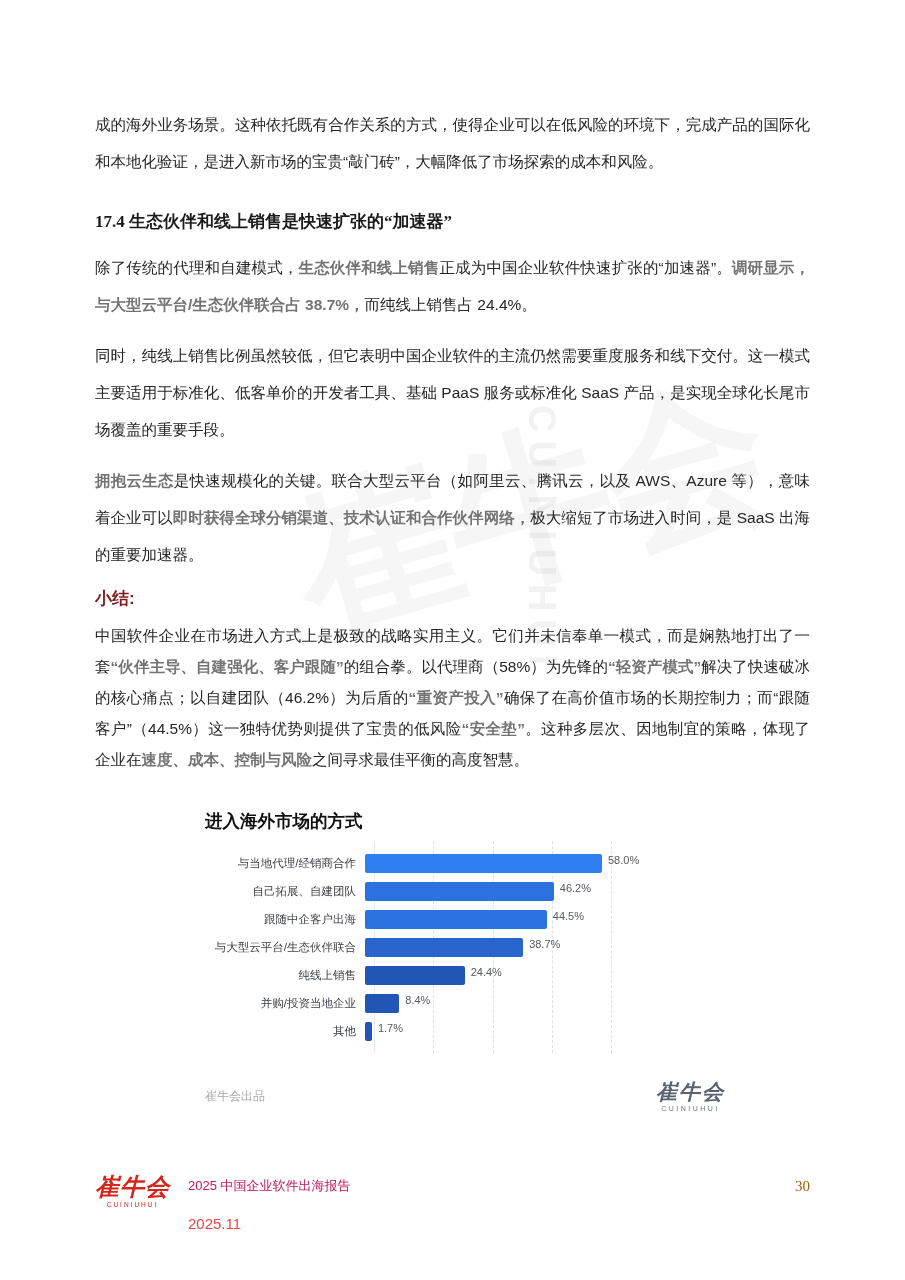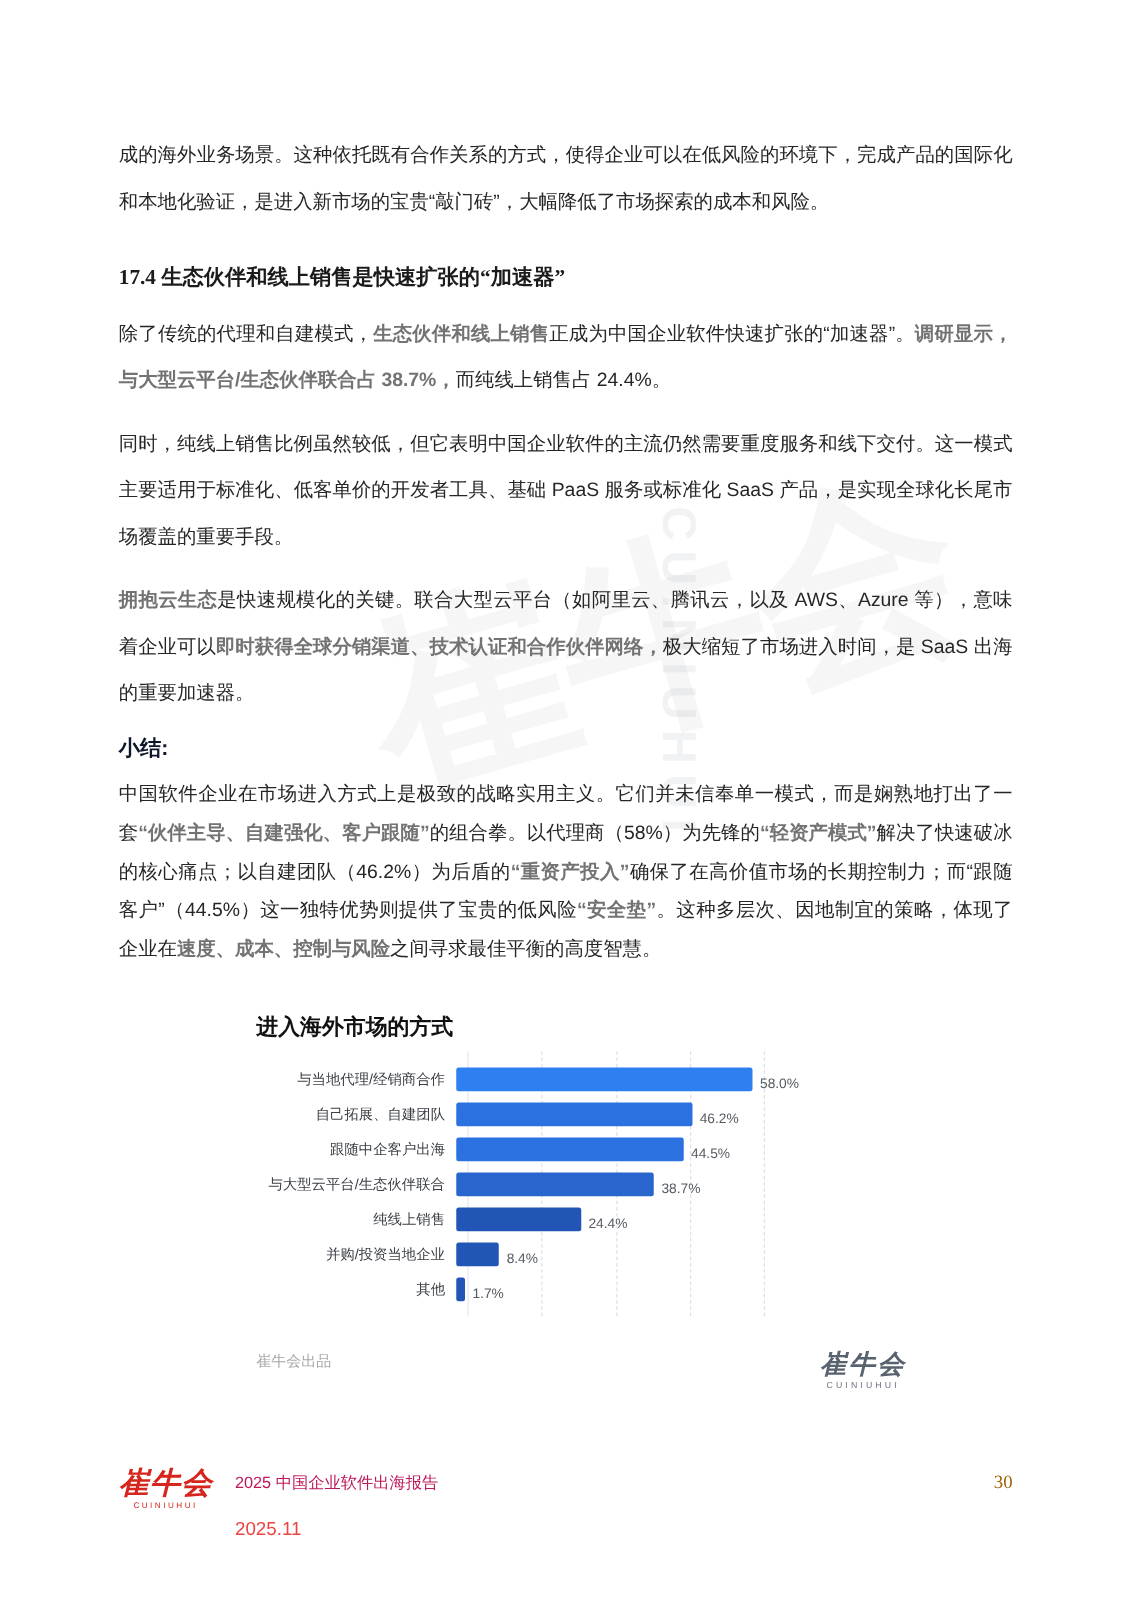--- a/index.html
+++ b/index.html
@@ -30,38 +30,38 @@
     color:#262626; margin-bottom:14px;
   }
   .para strong, .summary-para strong { font-weight:700; color:#737373; }
   .para-first { margin-bottom:30px; }
   .section-heading {
     font-size:17px; font-weight:700; color:#1b1b1b;
     margin:6px 0 16px 0;
     font-family:Liberation Serif, serif;
   }
   .summary-heading {
-    font-size:17px; font-weight:700; color:#0f172a;
+    font-size:17px; font-weight:700; color:#7f1d1d;
     margin:8px 0 10px 0;
   }
   .summary-para {
     font-size:15.5px; line-height:31px; text-align:justify;
     color:#262626; margin-bottom:0;
   }
   .chart-block { margin:34px 0 0 110px; width:520px; position:relative; }
   .chart-title { font-size:17.5px; font-weight:700; color:#111; margin-bottom:16px; }
   .chart { position:relative; }
   .gridline { position:absolute; top:-8px; bottom:-8px; width:0; border-left:1px dashed #dde1e6; z-index:0; }
   .gridline.axis { border-left:1px solid #e6e9ed; }
   .bar-row { position:relative; z-index:1; display:flex; align-items:center; height:28px; }
   .bar-label { flex:none; width:160px; padding-right:9px; text-align:right; font-size:11.5px; color:#3a3f45; white-space:nowrap; }
-  .bar-track { flex:1; display:flex; align-items:flex-end; }
+  .bar-track { flex:1; display:flex; align-items:flex-start; }
   .bar { height:19px; border-radius:2px; flex:none; }
   .bar-value { font-size:11px; color:#555a61; margin-left:6px; white-space:nowrap; }
-  .chart-footer { display:flex; justify-content:space-between; align-items:flex-start; margin-top:36px; }
+  .chart-footer { display:flex; justify-content:space-between; align-items:center; margin-top:36px; }
   .attribution { font-size:12px; color:#a8a8a8; }
   .cnh-logo { text-align:center; color:#59636f; line-height:1; }
   .cnh-logo .zh { font-size:21px; font-weight:700; font-style:italic; letter-spacing:2px; }
   .cnh-logo .en { font-size:7px; letter-spacing:2.5px; margin-top:3px; color:#6b7480; }
   .page-footer {
     position:absolute; left:95px; right:95px; top:1175px; z-index:1;
     display:flex; justify-content:space-between; align-items:flex-start;
   }
   .footer-left { display:flex; align-items:flex-start; }
   .red-logo { text-align:center; line-height:1; color:#d6251d; margin-right:18px; }

